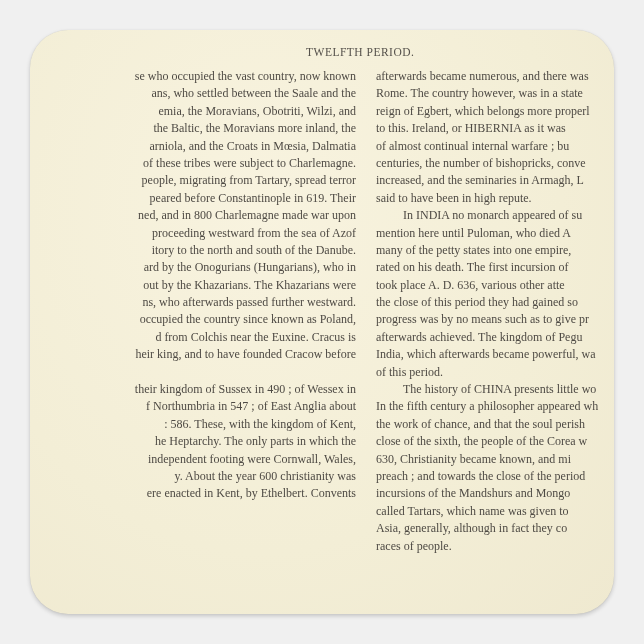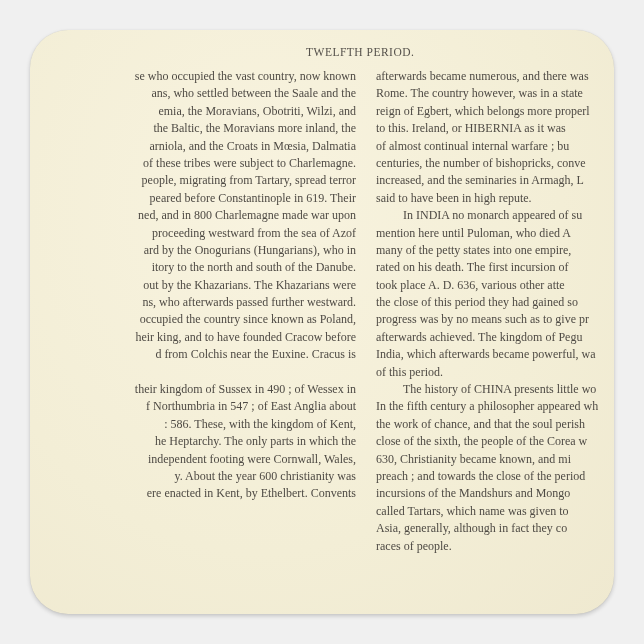--- a/index.html
+++ b/index.html
@@ -80,27 +80,27 @@
       <div class="line justify-left">se who occupied the vast country, now known</div>
       <div class="line justify-left">ans, who settled between the Saale and the</div>
       <div class="line justify-left">emia, the Moravians, Obotriti, Wilzi, and</div>
       <div class="line justify-left">the Baltic, the Moravians more inland, the</div>
       <div class="line justify-left">arniola, and the Croats in Mœsia, Dalmatia</div>
       <div class="line justify-left">of these tribes were subject to Charlemagne.</div>
       <div class="line justify-left">people, migrating from Tartary, spread terror</div>
       <div class="line justify-left">peared before Constantinople in 619.  Their</div>
       <div class="line justify-left">ned, and in 800 Charlemagne made war upon</div>
       <div class="line justify-left">proceeding westward from the sea of Azof</div>
+      <div class="line justify-left">itory to the north and south of the Danube.</div>
       <div class="line justify-left">ard by the Onogurians (Hungarians), who in</div>
-      <div class="line justify-left">itory to the north and south of the Danube.</div>
       <div class="line justify-left">out by the Khazarians.  The Khazarians were</div>
       <div class="line justify-left">ns, who afterwards passed further westward.</div>
       <div class="line justify-left">occupied the country since known as Poland,</div>
+      <div class="line justify-left">d from Colchis near the Euxine.  Cracus is</div>
       <div class="line justify-left">heir king, and to have founded Cracow before</div>
-      <div class="line justify-left">d from Colchis near the Euxine.  Cracus is</div>
       <div class="line blank"></div>
       <div class="line justify-left">their kingdom of Sussex in 490 ; of Wessex in</div>
       <div class="line justify-left">f Northumbria in 547 ; of East Anglia about</div>
       <div class="line justify-left">: 586.  These, with the kingdom of Kent,</div>
       <div class="line justify-left">he Heptarchy.  The only parts in which the</div>
       <div class="line justify-left">independent footing were Cornwall, Wales,</div>
       <div class="line justify-left">y.  About the year 600 christianity was</div>
       <div class="line justify-left">ere enacted in Kent, by Ethelbert.  Convents</div>
     </div>
 

